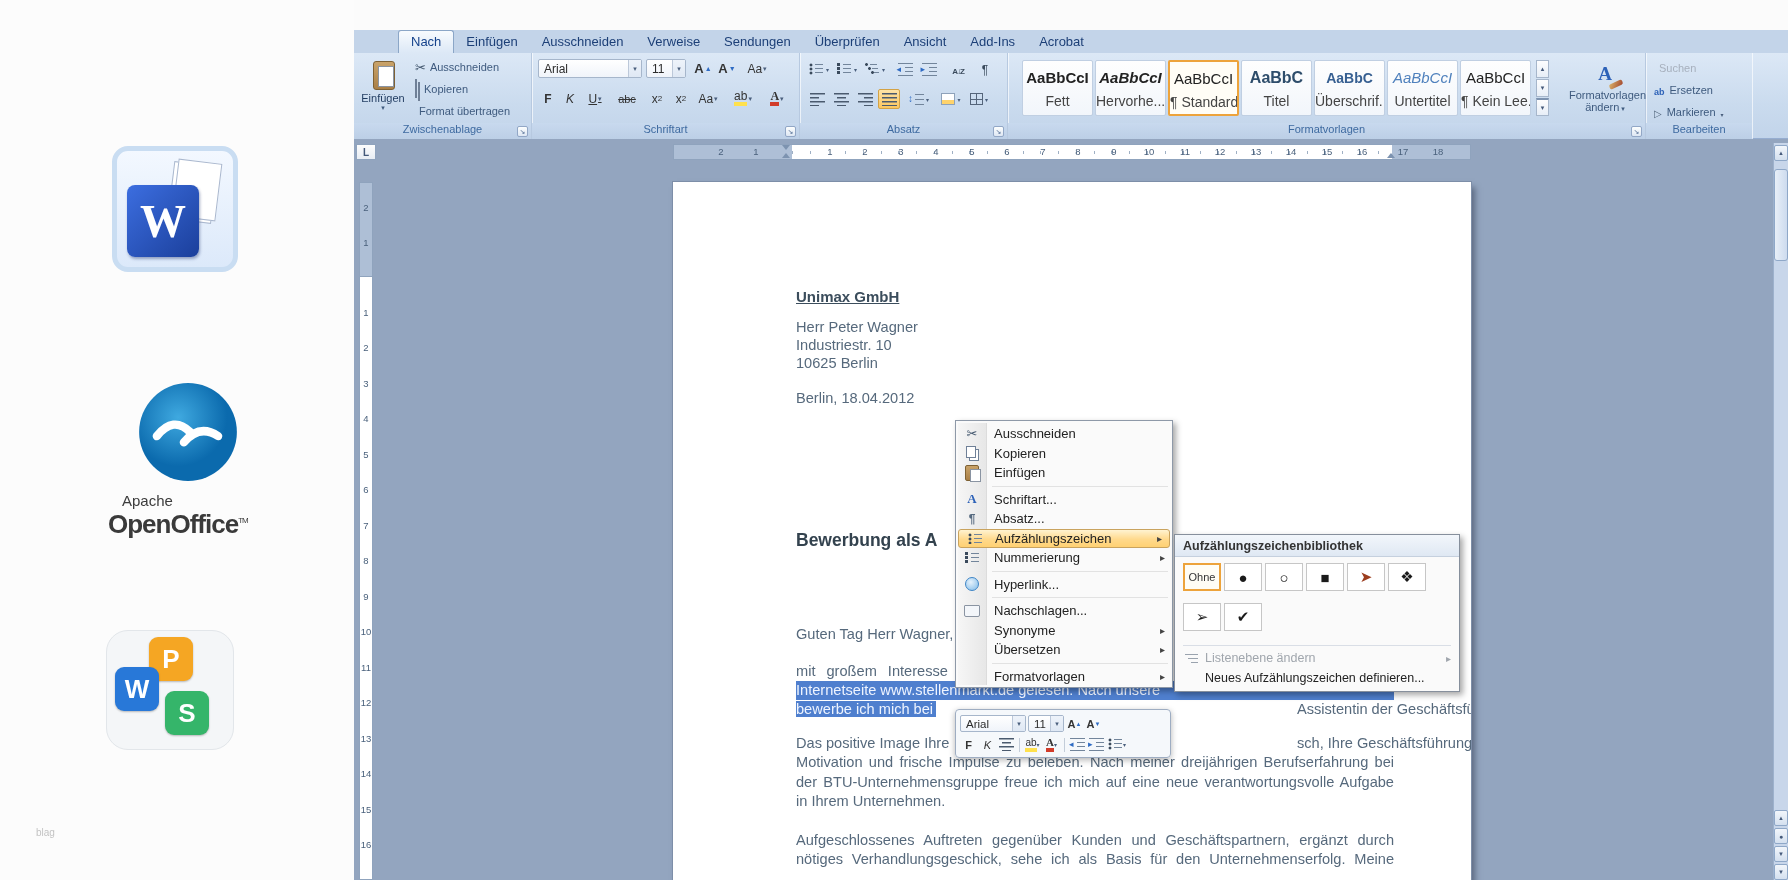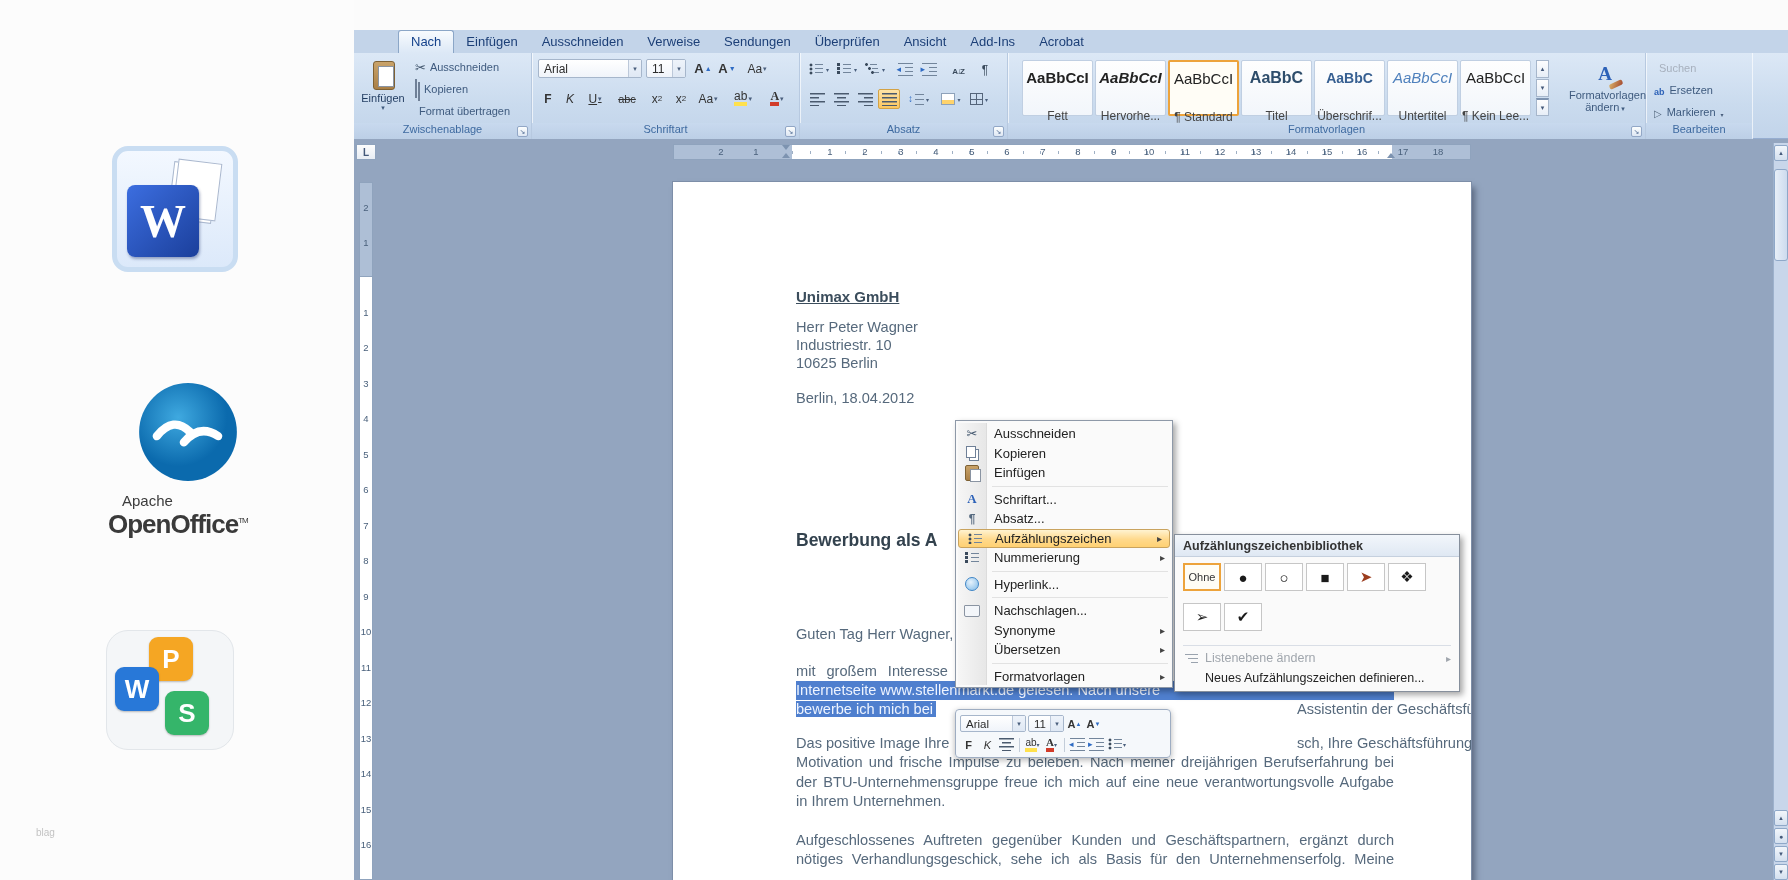--- a/index.html
+++ b/index.html
@@ -95,21 +95,21 @@
 .ic-ls::before{content:"↕";position:absolute;left:-1px;top:0;font-size:10px;color:#2e6bc4}
 .ic-shade{width:14px;height:12px;border:1px solid #8ea2ba;background:linear-gradient(#fff 0 55%,#ffd36b 55% 100%)}
 .ic-bord{width:13px;height:12px;border:1px solid #55657a;background:linear-gradient(#55657a,#55657a) 50% 0/1px 100% no-repeat,linear-gradient(#55657a,#55657a) 0 50%/100% 1px no-repeat}
 .rbtn{position:absolute;height:20px;display:flex;align-items:center;justify-content:center;border:1px solid transparent;border-radius:2px}
 .rbtn .da{font-size:6px;color:#4a5f7d;margin-left:2px}
 .rbtn.active{background:linear-gradient(#fde3a7,#fbc65f);border-color:#d3a245}
 
 .stylebox{position:absolute;top:7px;width:71px;height:56px;background:linear-gradient(#fefefe,#f2f6fb);border:1px solid #c0cfe2;border-radius:2px;text-align:center;padding-top:6px}
 .stylebox.selected{border:2px solid #eda33b;background:#fffdf6}
 .sb-preview{font-size:15px;color:#222;line-height:22px;white-space:nowrap;overflow:hidden}
-.sb-name{font-size:12px;color:#444;margin-top:20px;white-space:nowrap;overflow:hidden}
+.sb-name{font-size:14px;color:#444;margin-top:4px;white-space:nowrap;overflow:hidden}
 .p-bold{font-weight:bold}.p-bi{font-weight:bold;font-style:italic}
 .p-title{font-size:16px;color:#2e4d6b;font-weight:bold}
 .p-head{font-size:14px;color:#365f91;font-weight:bold}
 .p-sub{color:#4f81bd;font-style:italic}
 .gar{position:absolute;width:13px;height:18px;border:1px solid #a6b6cb;background:linear-gradient(#fdfdfe,#e7eef7);display:flex;align-items:center;justify-content:center;font-size:7px;color:#44597a}
 .chgbtn{position:absolute;left:560px;top:7px;width:74px;height:60px;text-align:center;border:1px solid transparent;border-radius:3px}
 .chg-icon{position:relative;height:26px;margin-top:2px}
 .chg-icon::before{content:"A";font-family:"Liberation Serif",serif;font-weight:bold;font-size:19px;color:#2d62b8}
 .chg-icon::after{content:"";position:absolute;left:50%;margin-left:4px;bottom:2px;width:14px;height:5px;background:linear-gradient(135deg,#d9b36b,#a3462e);border-radius:2px;transform:rotate(-25deg)}
 .chg-l{font-size:11px;color:#3e5a7e;line-height:12px}

